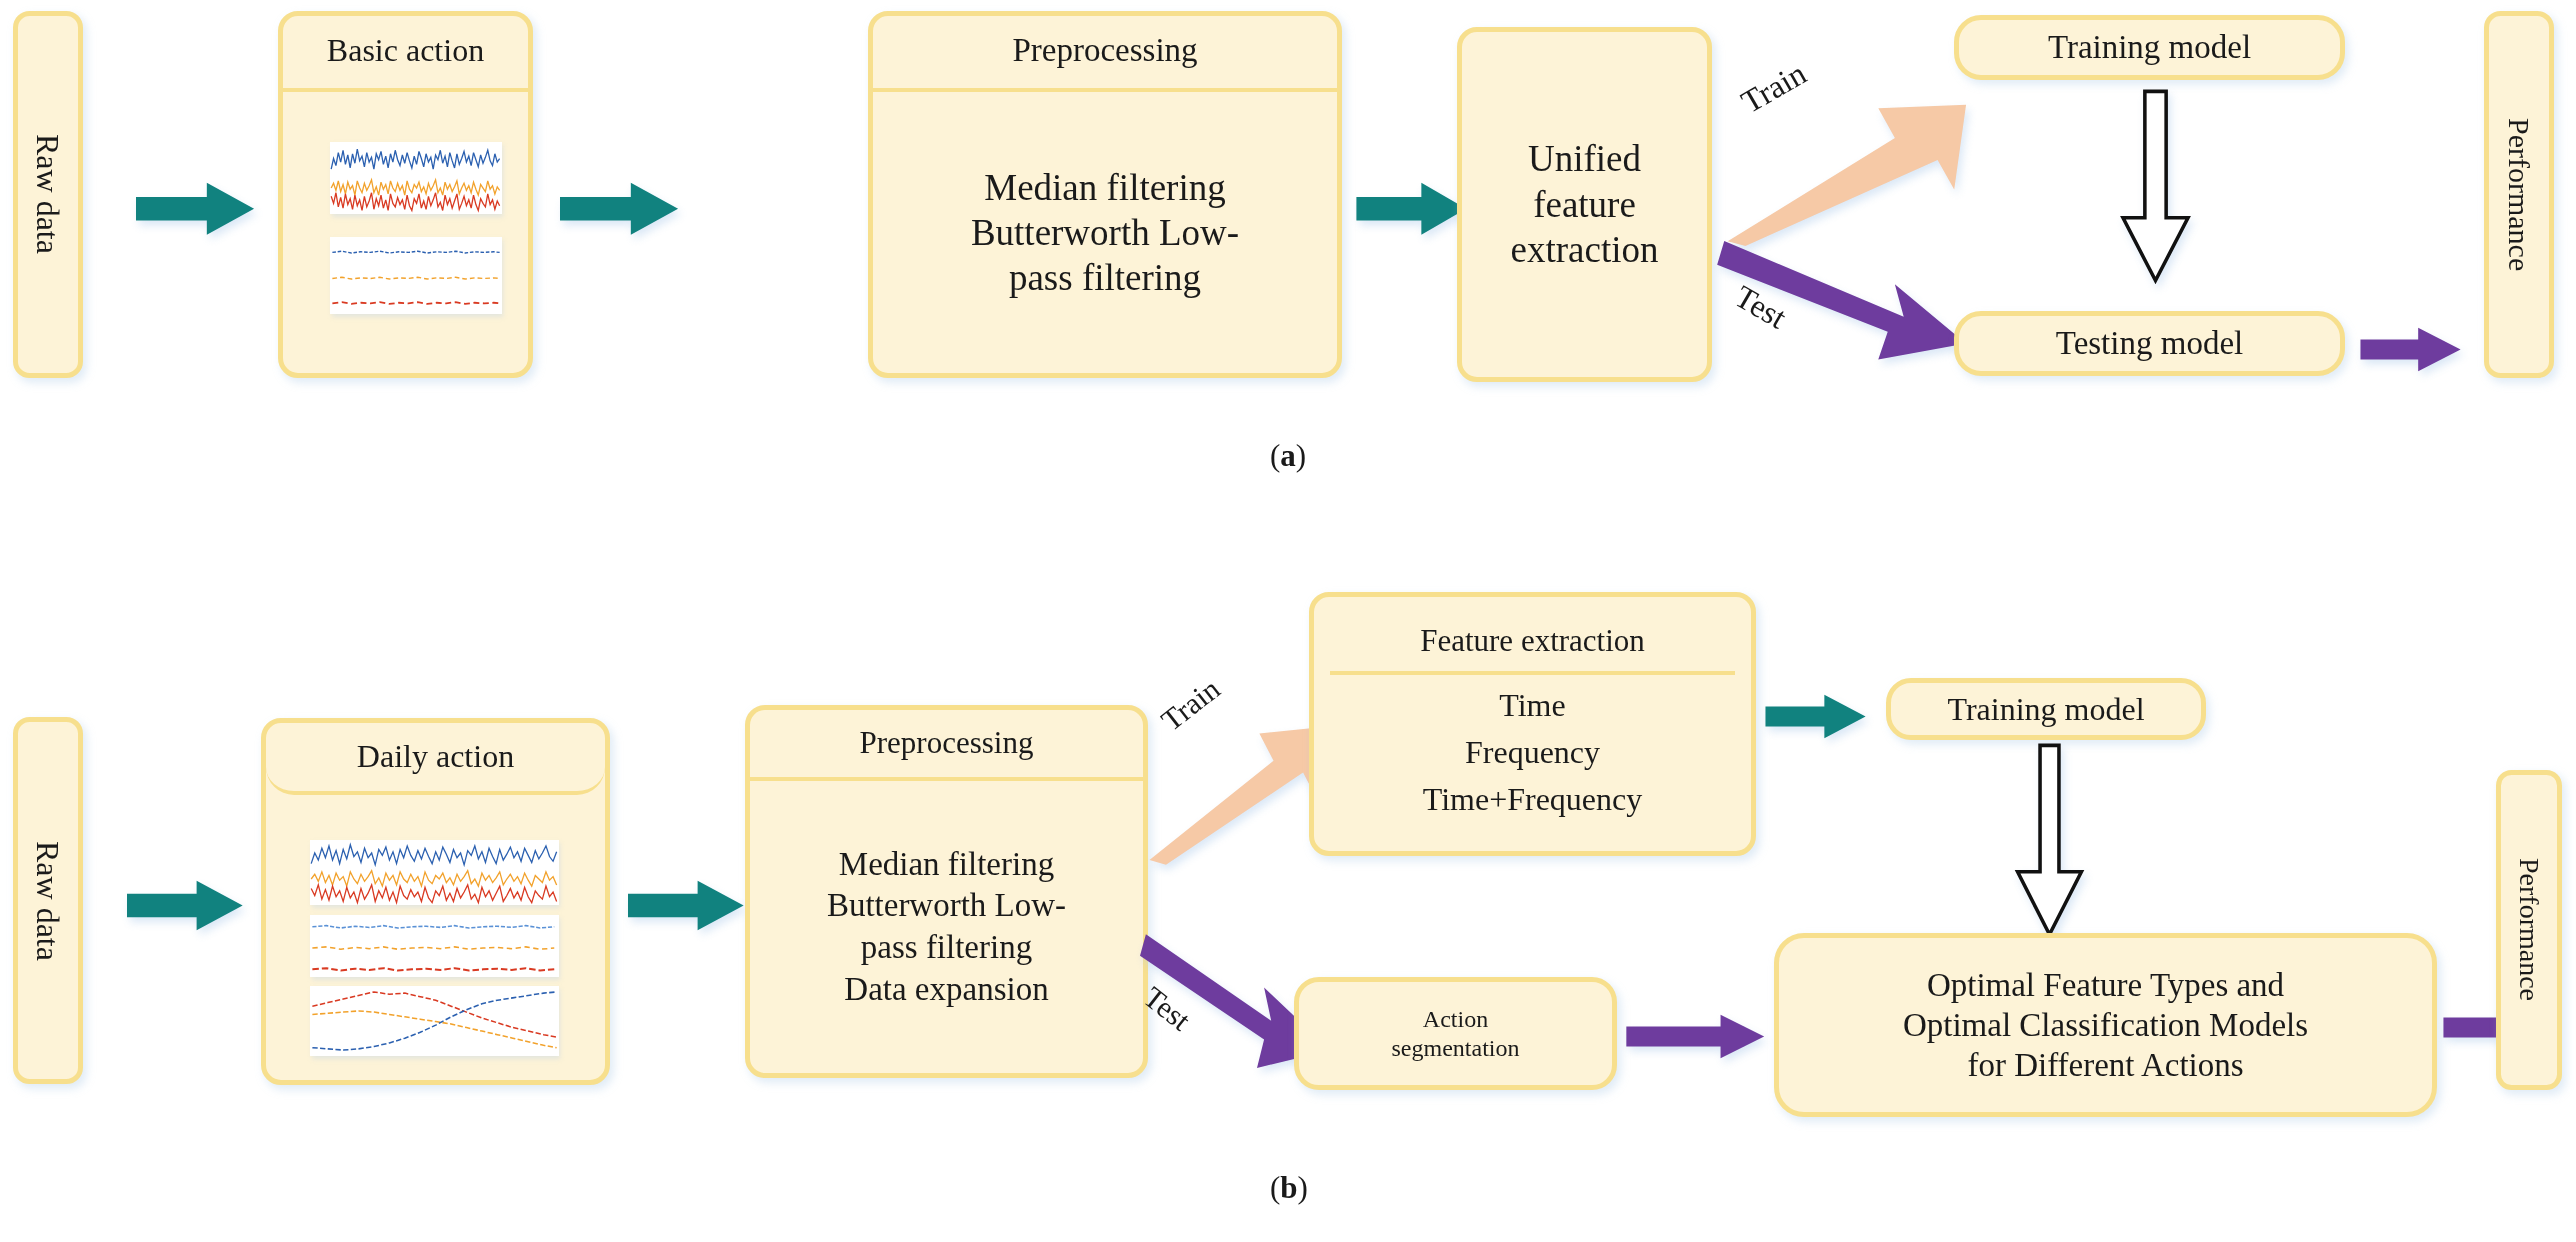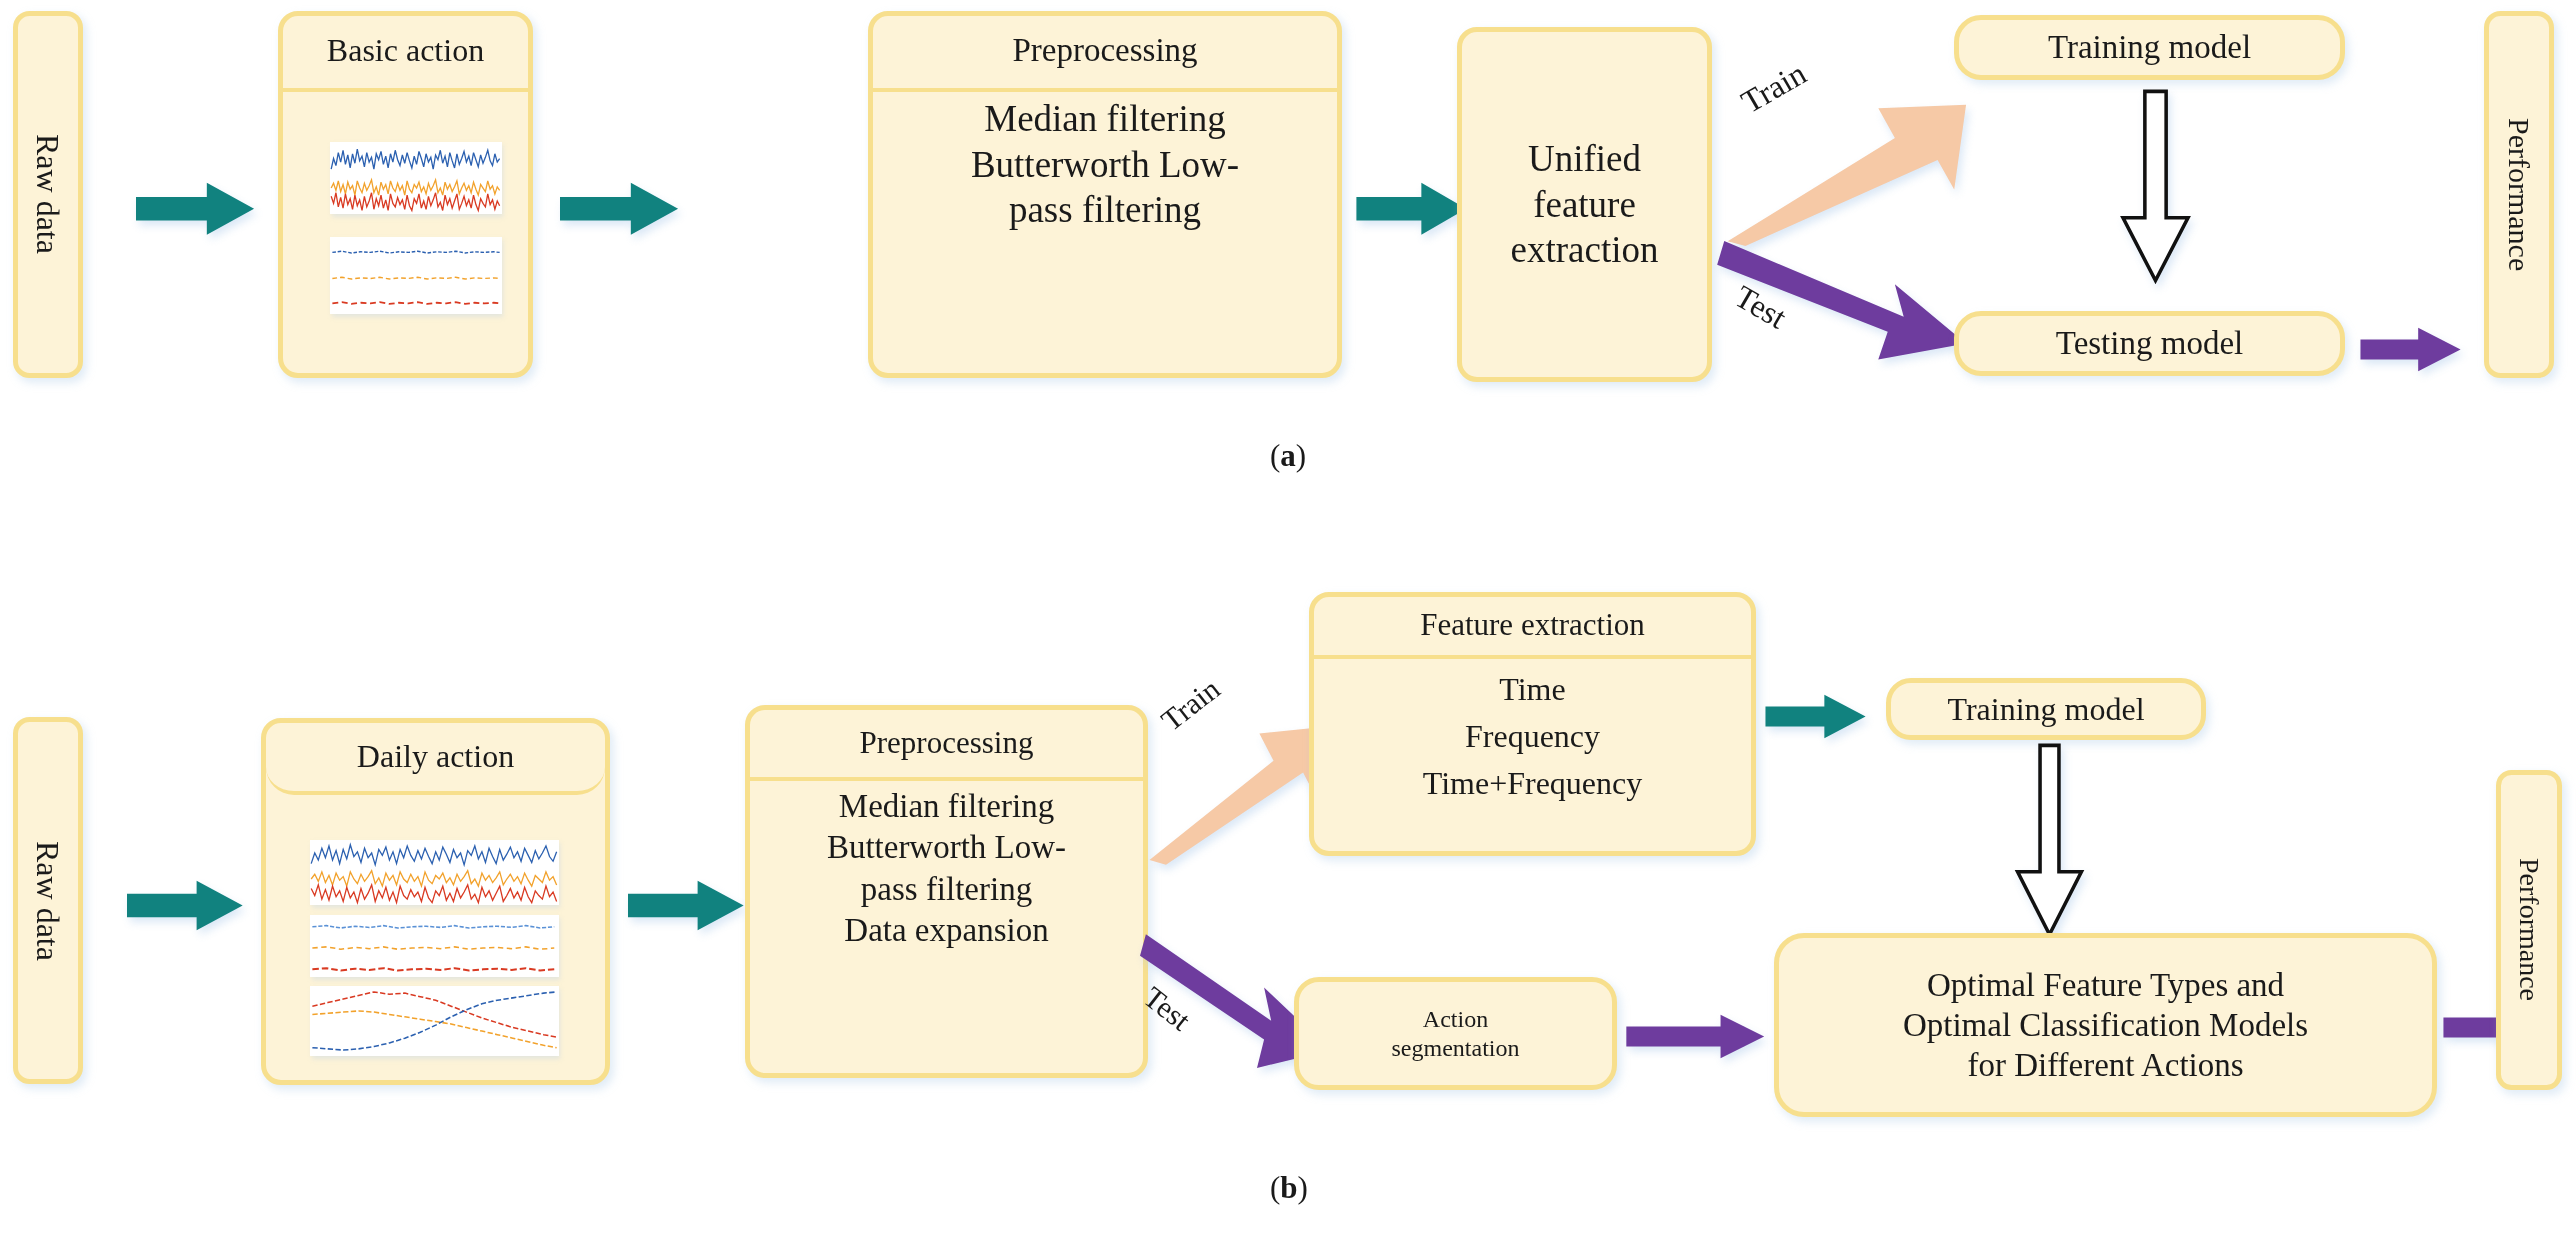--- a/index.html
+++ b/index.html
@@ -10,21 +10,21 @@
   
   .box{position:absolute;box-sizing:border-box;
        background:#FDF3D7;border:5.3px solid #F7DF8D;border-radius:20px;
        box-shadow:3.6px 4.7px 8.3px rgba(170,200,230,.35);
        display:flex;flex-direction:column;align-items:center;justify-content:center;
        text-align:center;line-height:1.14;}
   .box.tight{border-radius:24px;}
   .hdr{width:100%;box-sizing:border-box;padding:3.6px 4.7px 6px;
        border-bottom:4.1px solid #F7DF8D;display:flex;align-items:center;justify-content:center;}
   .body{width:100%;box-sizing:border-box;flex:1;display:flex;flex-direction:column;
-        align-items:center;padding:4.7px;}
+        align-items:center;justify-content:center;padding:4.7px;}
   .vert{writing-mode:vertical-rl;text-orientation:mixed;white-space:nowrap;}
 
   
   .arrow{position:absolute;filter:drop-shadow(3.6px 5.3px 4.1px rgba(175,205,235,.45));}
 
   
   .panel-label{position:absolute;font-size:31px;font-weight:700;}
   .panel-label .par{font-weight:400;}
 
   
@@ -187,21 +187,21 @@
   <svg class="arrow" style="left:1140px;top:687px;width:195px;height:178px;" viewBox="0 0 330 300">
     <polygon points="16,292 226,124 202,78 322,66 300,190 276,144 44,300" fill="#F6C9A6"></polygon>
   </svg>
   <div class="diaglabel" style="left:1155px;top:711px;transform:rotate(-38deg);transform-origin:left top;font-size:30px;">Train</div>
 
   <svg class="arrow" style="left:1140px;top:921px;width:195px;height:178px;" viewBox="0 0 330 300">
     <polygon points="10,22 222,168 210,112 322,218 198,248 210,200 0,58" fill="#6E3C9E"></polygon>
   </svg>
   <div class="diaglabel" style="left:1158px;top:980px;transform:rotate(38deg);transform-origin:left top;font-size:30px;">Test</div>
 
-  <div class="box" style="left:1309px;top:592px;width:447px;height:264px;padding:0;">
+  <div class="box" style="left:1309px;top:592px;width:447px;height:264px;padding:16px;">
     <div class="hdr" style="height:62px;">
       <span style="font-size:31px;">Feature extraction</span>
     </div>
     <div class="body" style="font-size:32px;line-height:1.22;justify-content:flex-start;padding-top:10.7px;gap:8px;">
       <div>Time</div>
       <div>Frequency</div>
       <div>Time+Frequency</div>
     </div>
   </div>
 

